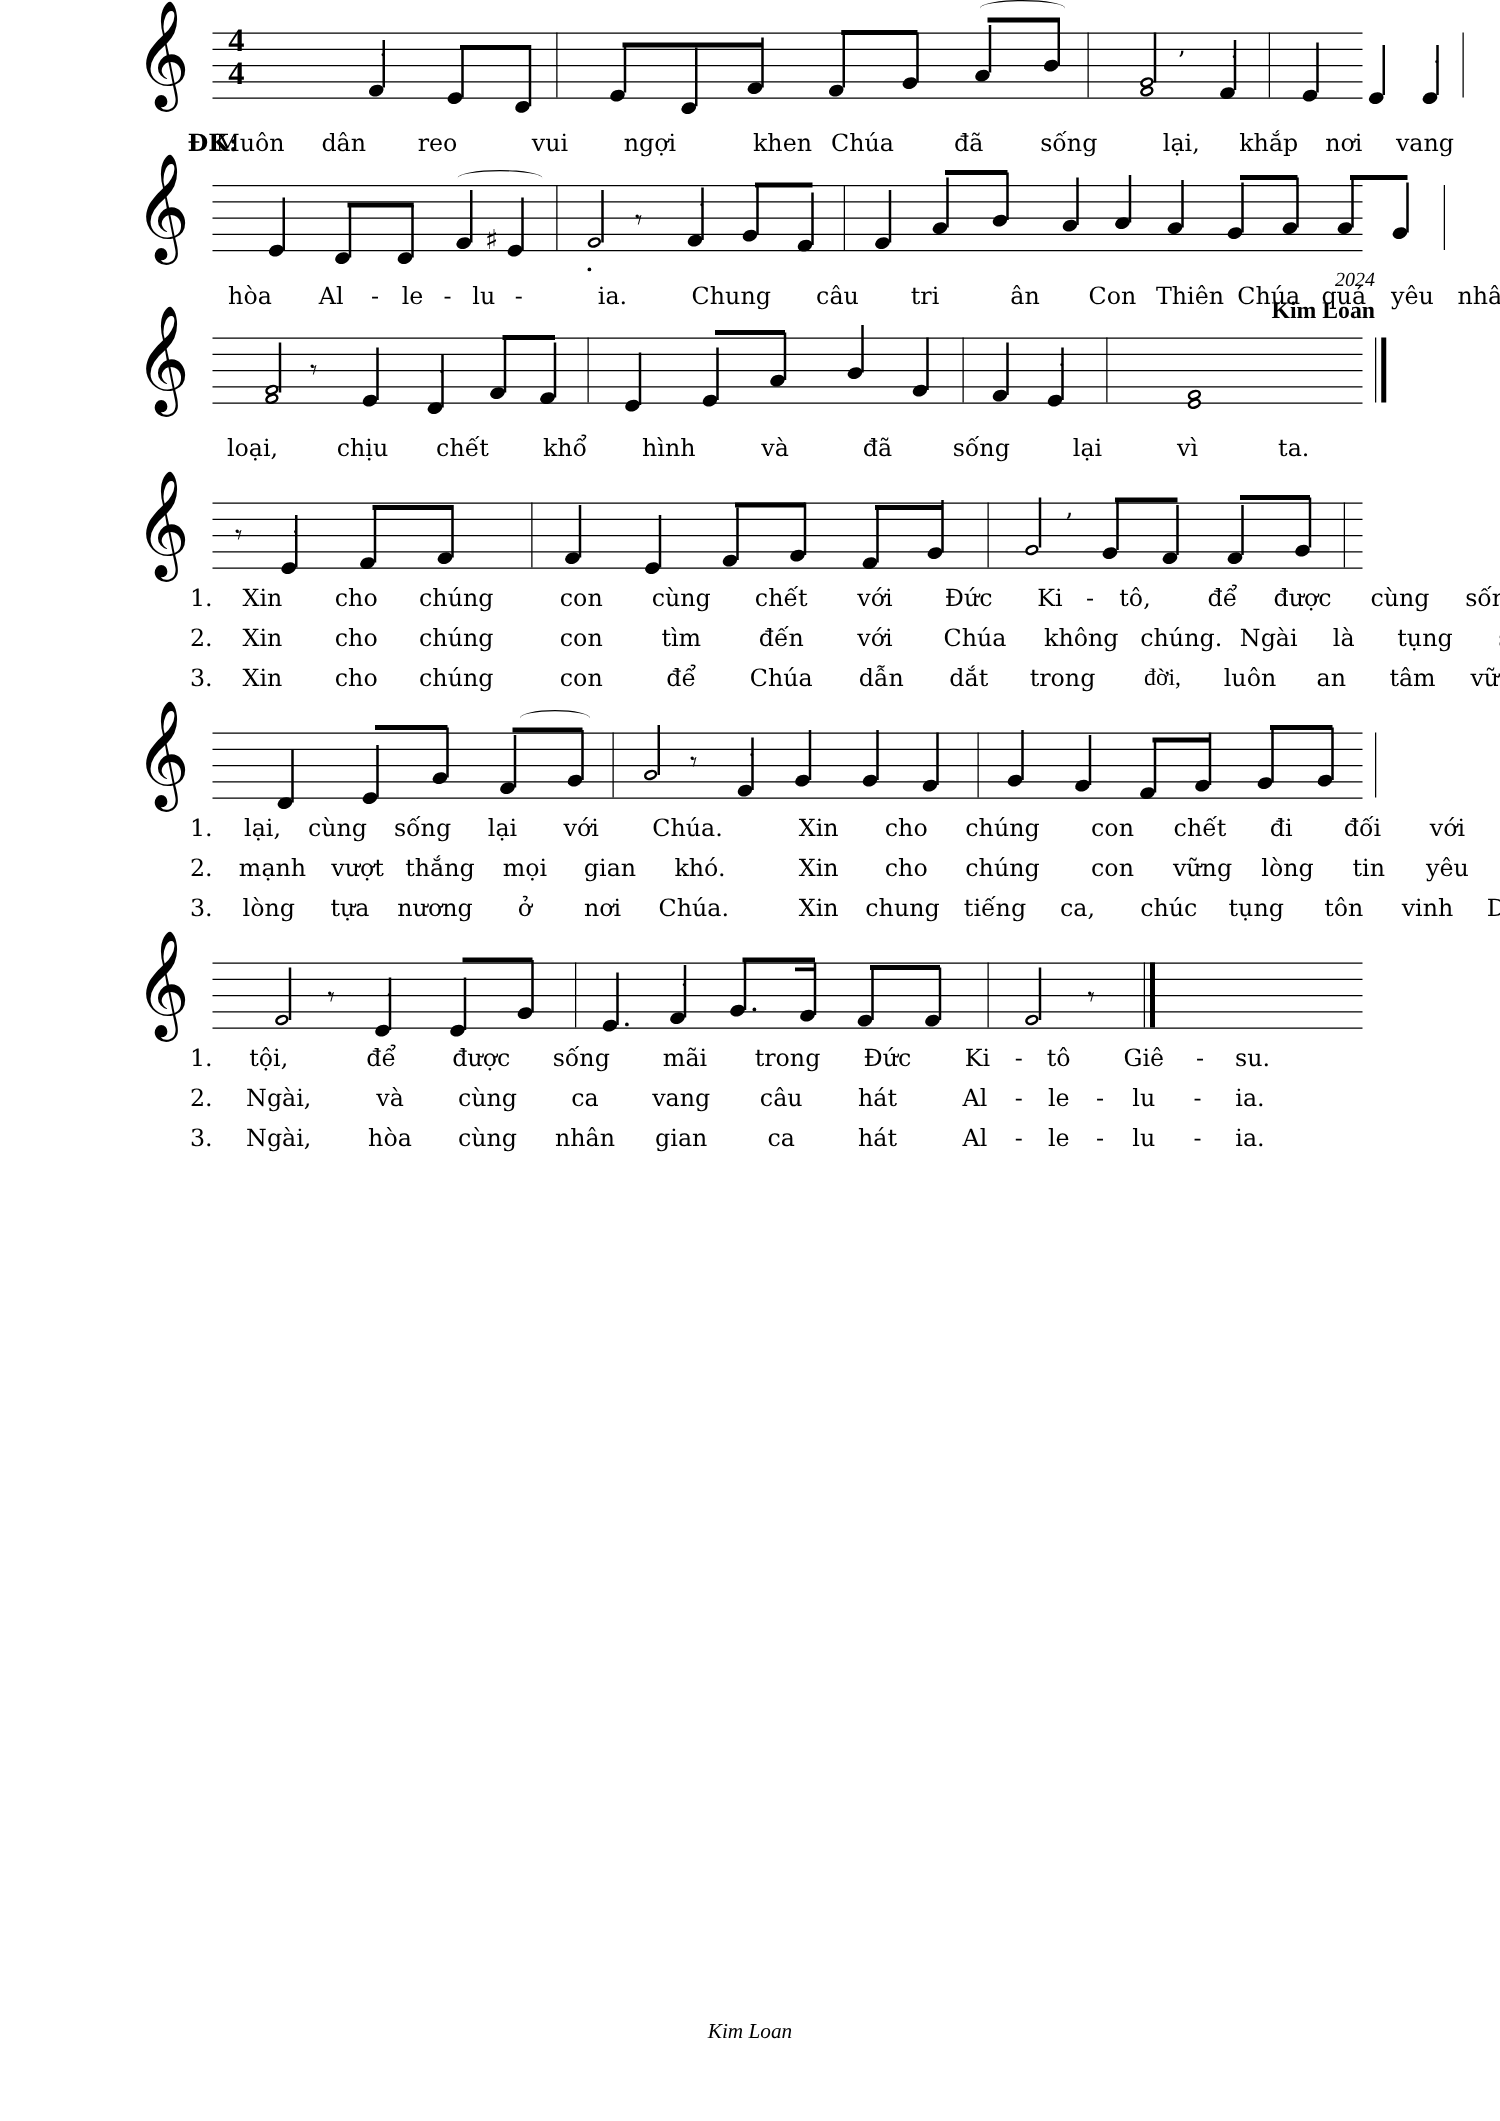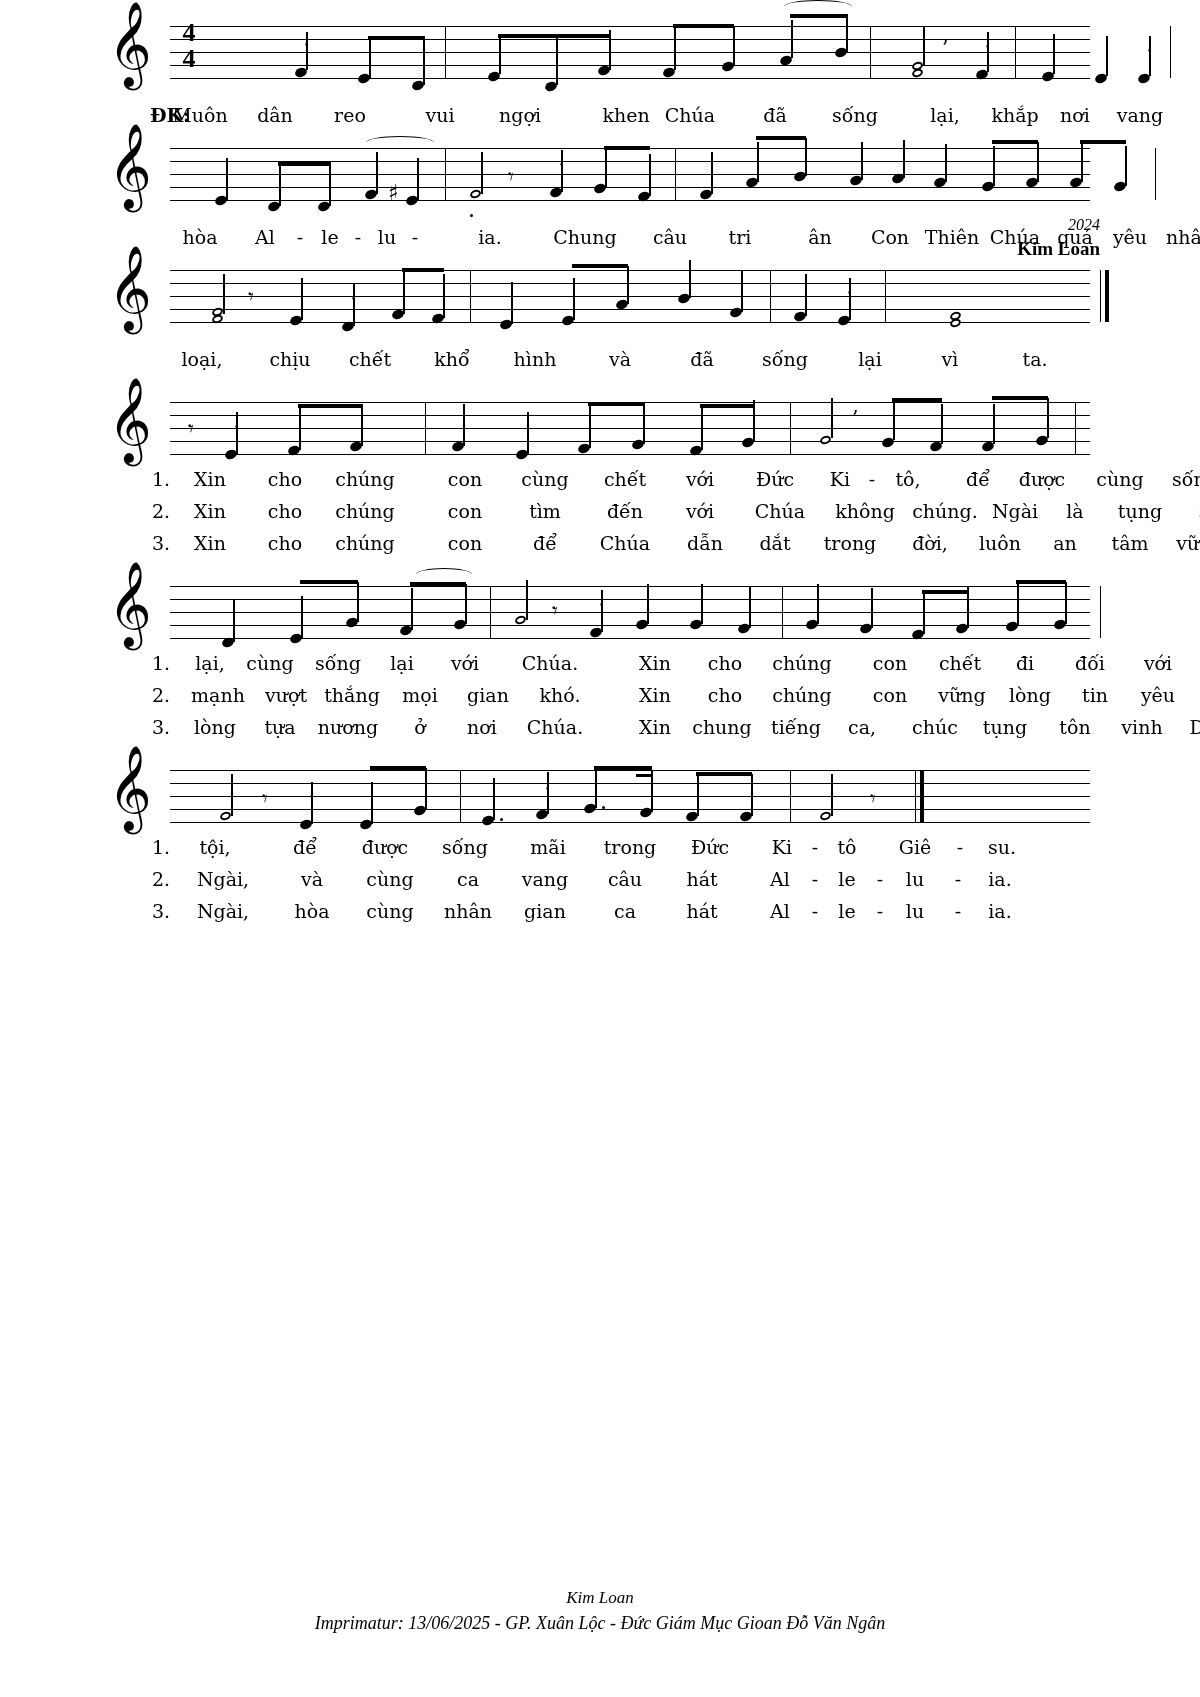--- a/index.html
+++ b/index.html
@@ -592,21 +592,21 @@
           <span class="label" style="left:62px;">3.</span>
           <span class="syl" style="left:120px;">Xin</span>
           <span class="syl" style="left:195px;">cho</span>
           <span class="syl" style="left:275px;">chúng</span>
           <span class="syl" style="left:375px;">con</span>
           <span class="syl" style="left:455px;">để</span>
           <span class="syl" style="left:535px;">Chúa</span>
           <span class="syl" style="left:615px;">dẫn</span>
           <span class="syl" style="left:685px;">dắt</span>
           <span class="syl" style="left:760px;">trong</span>
-          <span class="syl" style="left:840px;">đời,</span>
+          <span class="syl" style="left:840px;font-family:Liberation Serif, serif;">đời,</span>
           <span class="syl" style="left:910px;">luôn</span>
           <span class="syl" style="left:975px;">an</span>
           <span class="syl" style="left:1040px;">tâm</span>
           <span class="syl" style="left:1110px;">vững</span>
         </div>
       </div>
     </div>
 
     <div class="system" style="margin-top:22px;">
       <div class="staff">
@@ -839,16 +839,15 @@
           <span class="syl" style="left:868px;">-</span>
           <span class="syl" style="left:910px;">ia.</span>
         </div>
       </div>
     </div>
 
   </div>
 
   <div class="footer">
     <div class="name">Kim Loan</div>
-    <div>Imprimatur: 13/06/2025 - GP. Xuân Lộc - Đức Giám Mục Gioan Đỗ Văn Ngân</div>
   </div>
 
 </div>
 
 </body></html>

